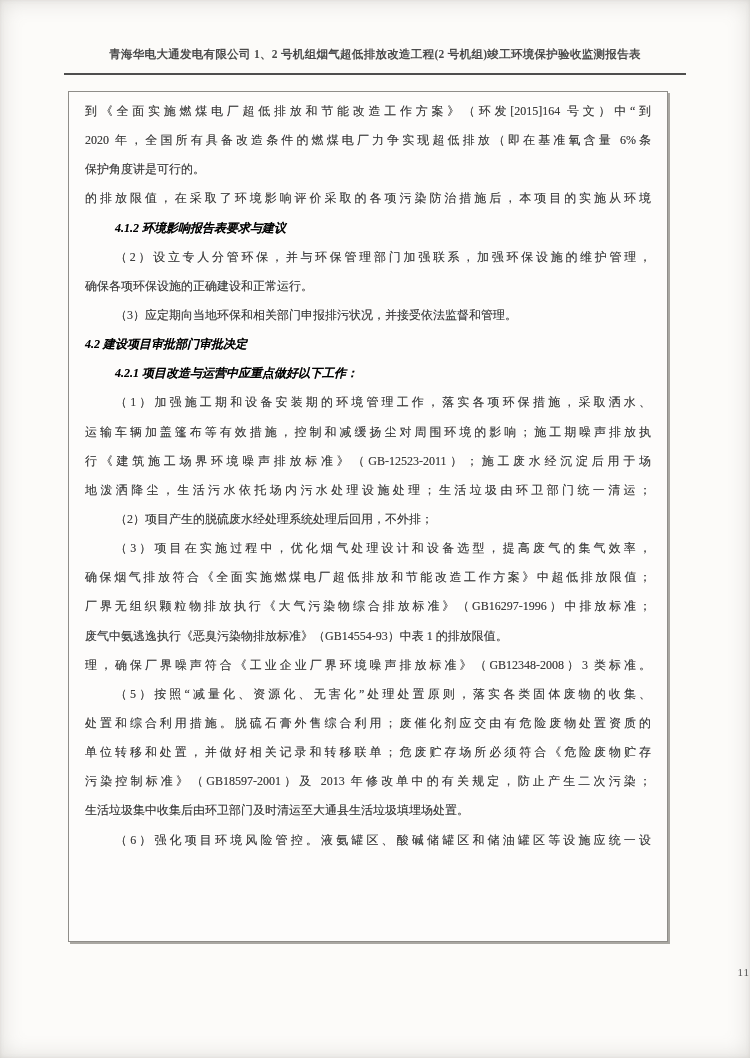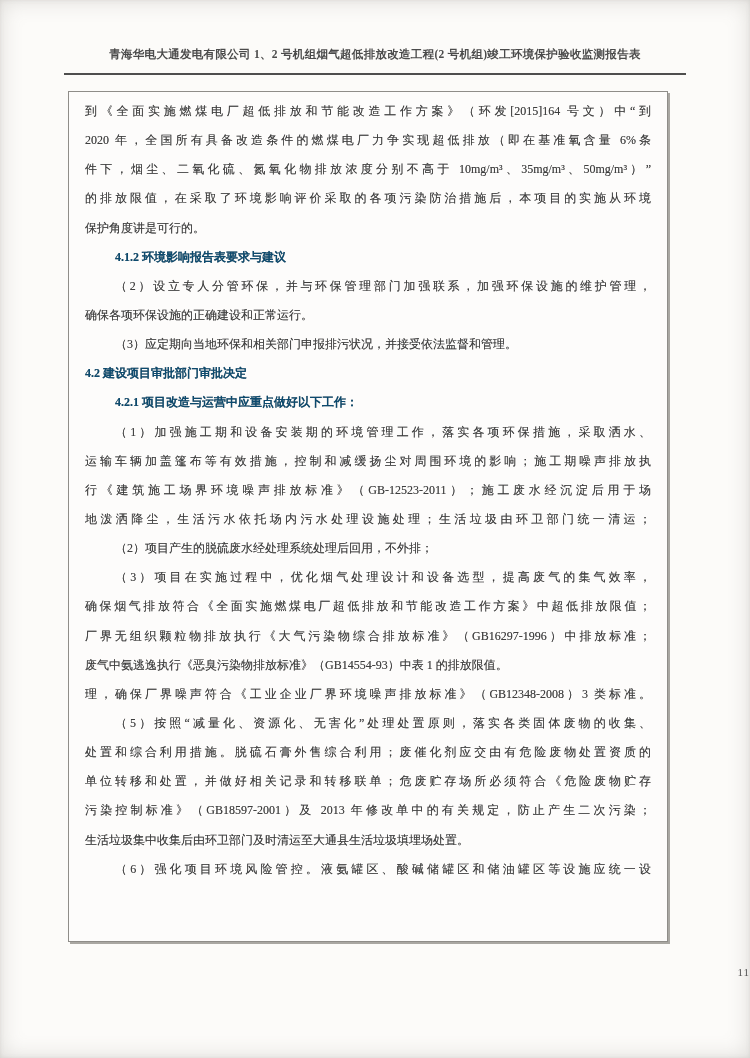--- a/index.html
+++ b/index.html
@@ -35,41 +35,40 @@
   }
   .line{
     height:29.15px;line-height:29.15px;
     font-size:12px;color:#3e3e3e;
     text-align:justify;
     white-space:nowrap;
     text-shadow:0 0 0.5px rgba(60,60,60,0.55);
   }
   .line.full{text-align-last:justify;-moz-text-align-last:justify;}
   .line.ind{padding-left:30px;}
-  .line.bold{font-weight:bold;color:#0c4a6e;}
+  .line.bold{font-weight:bold;color:#000000;font-style:italic;}
   .page-number{
     position:absolute;top:966px;left:0;width:100%;
     text-align:right;
     font-size:11px;color:#555;
     letter-spacing:1px;
   }
 </style>
 </head>
 <body>
 
 <div class="page">
   <div class="doc-header">青海华电大通发电有限公司 1、2 号机组烟气超低排放改造工程(2 号机组)竣工环境保护验收监测报告表</div>
   <div class="header-rule"></div>
   <div class="content-box">
     <div>
         <div class="line full">到《全面实施燃煤电厂超低排放和节能改造工作方案》（环发[2015]164 号文）中“到</div>
         <div class="line full">2020 年，全国所有具备改造条件的燃煤电厂力争实现超低排放（即在基准氧含量 6%条</div>
-        <div class="line full">件下，烟尘、二氧化硫、氮氧化物排放浓度分别不高于 10mg/m³、35mg/m³、50mg/m³）”</div>
+        <div class="line">保护角度讲是可行的。</div>
         <div class="line full">的排放限值，在采取了环境影响评价采取的各项污染防治措施后，本项目的实施从环境</div>
-        <div class="line">保护角度讲是可行的。</div>
         <div class="line bold ind">4.1.2  环境影响报告表要求与建议</div>
         <div class="line ind full">（2）设立专人分管环保，并与环保管理部门加强联系，加强环保设施的维护管理，</div>
         <div class="line">确保各项环保设施的正确建设和正常运行。</div>
         <div class="line ind">（3）应定期向当地环保和相关部门申报排污状况，并接受依法监督和管理。</div>
         <div class="line bold">4.2  建设项目审批部门审批决定</div>
         <div class="line bold ind">4.2.1  项目改造与运营中应重点做好以下工作：</div>
         <div class="line ind full">（1）加强施工期和设备安装期的环境管理工作，落实各项环保措施，采取洒水、</div>
         <div class="line full">运输车辆加盖篷布等有效措施，控制和减缓扬尘对周围环境的影响；施工期噪声排放执</div>
         <div class="line full">行《建筑施工场界环境噪声排放标准》（GB-12523-2011）；施工废水经沉淀后用于场</div>
         <div class="line full">地泼洒降尘，生活污水依托场内污水处理设施处理；生活垃圾由环卫部门统一清运；</div>

